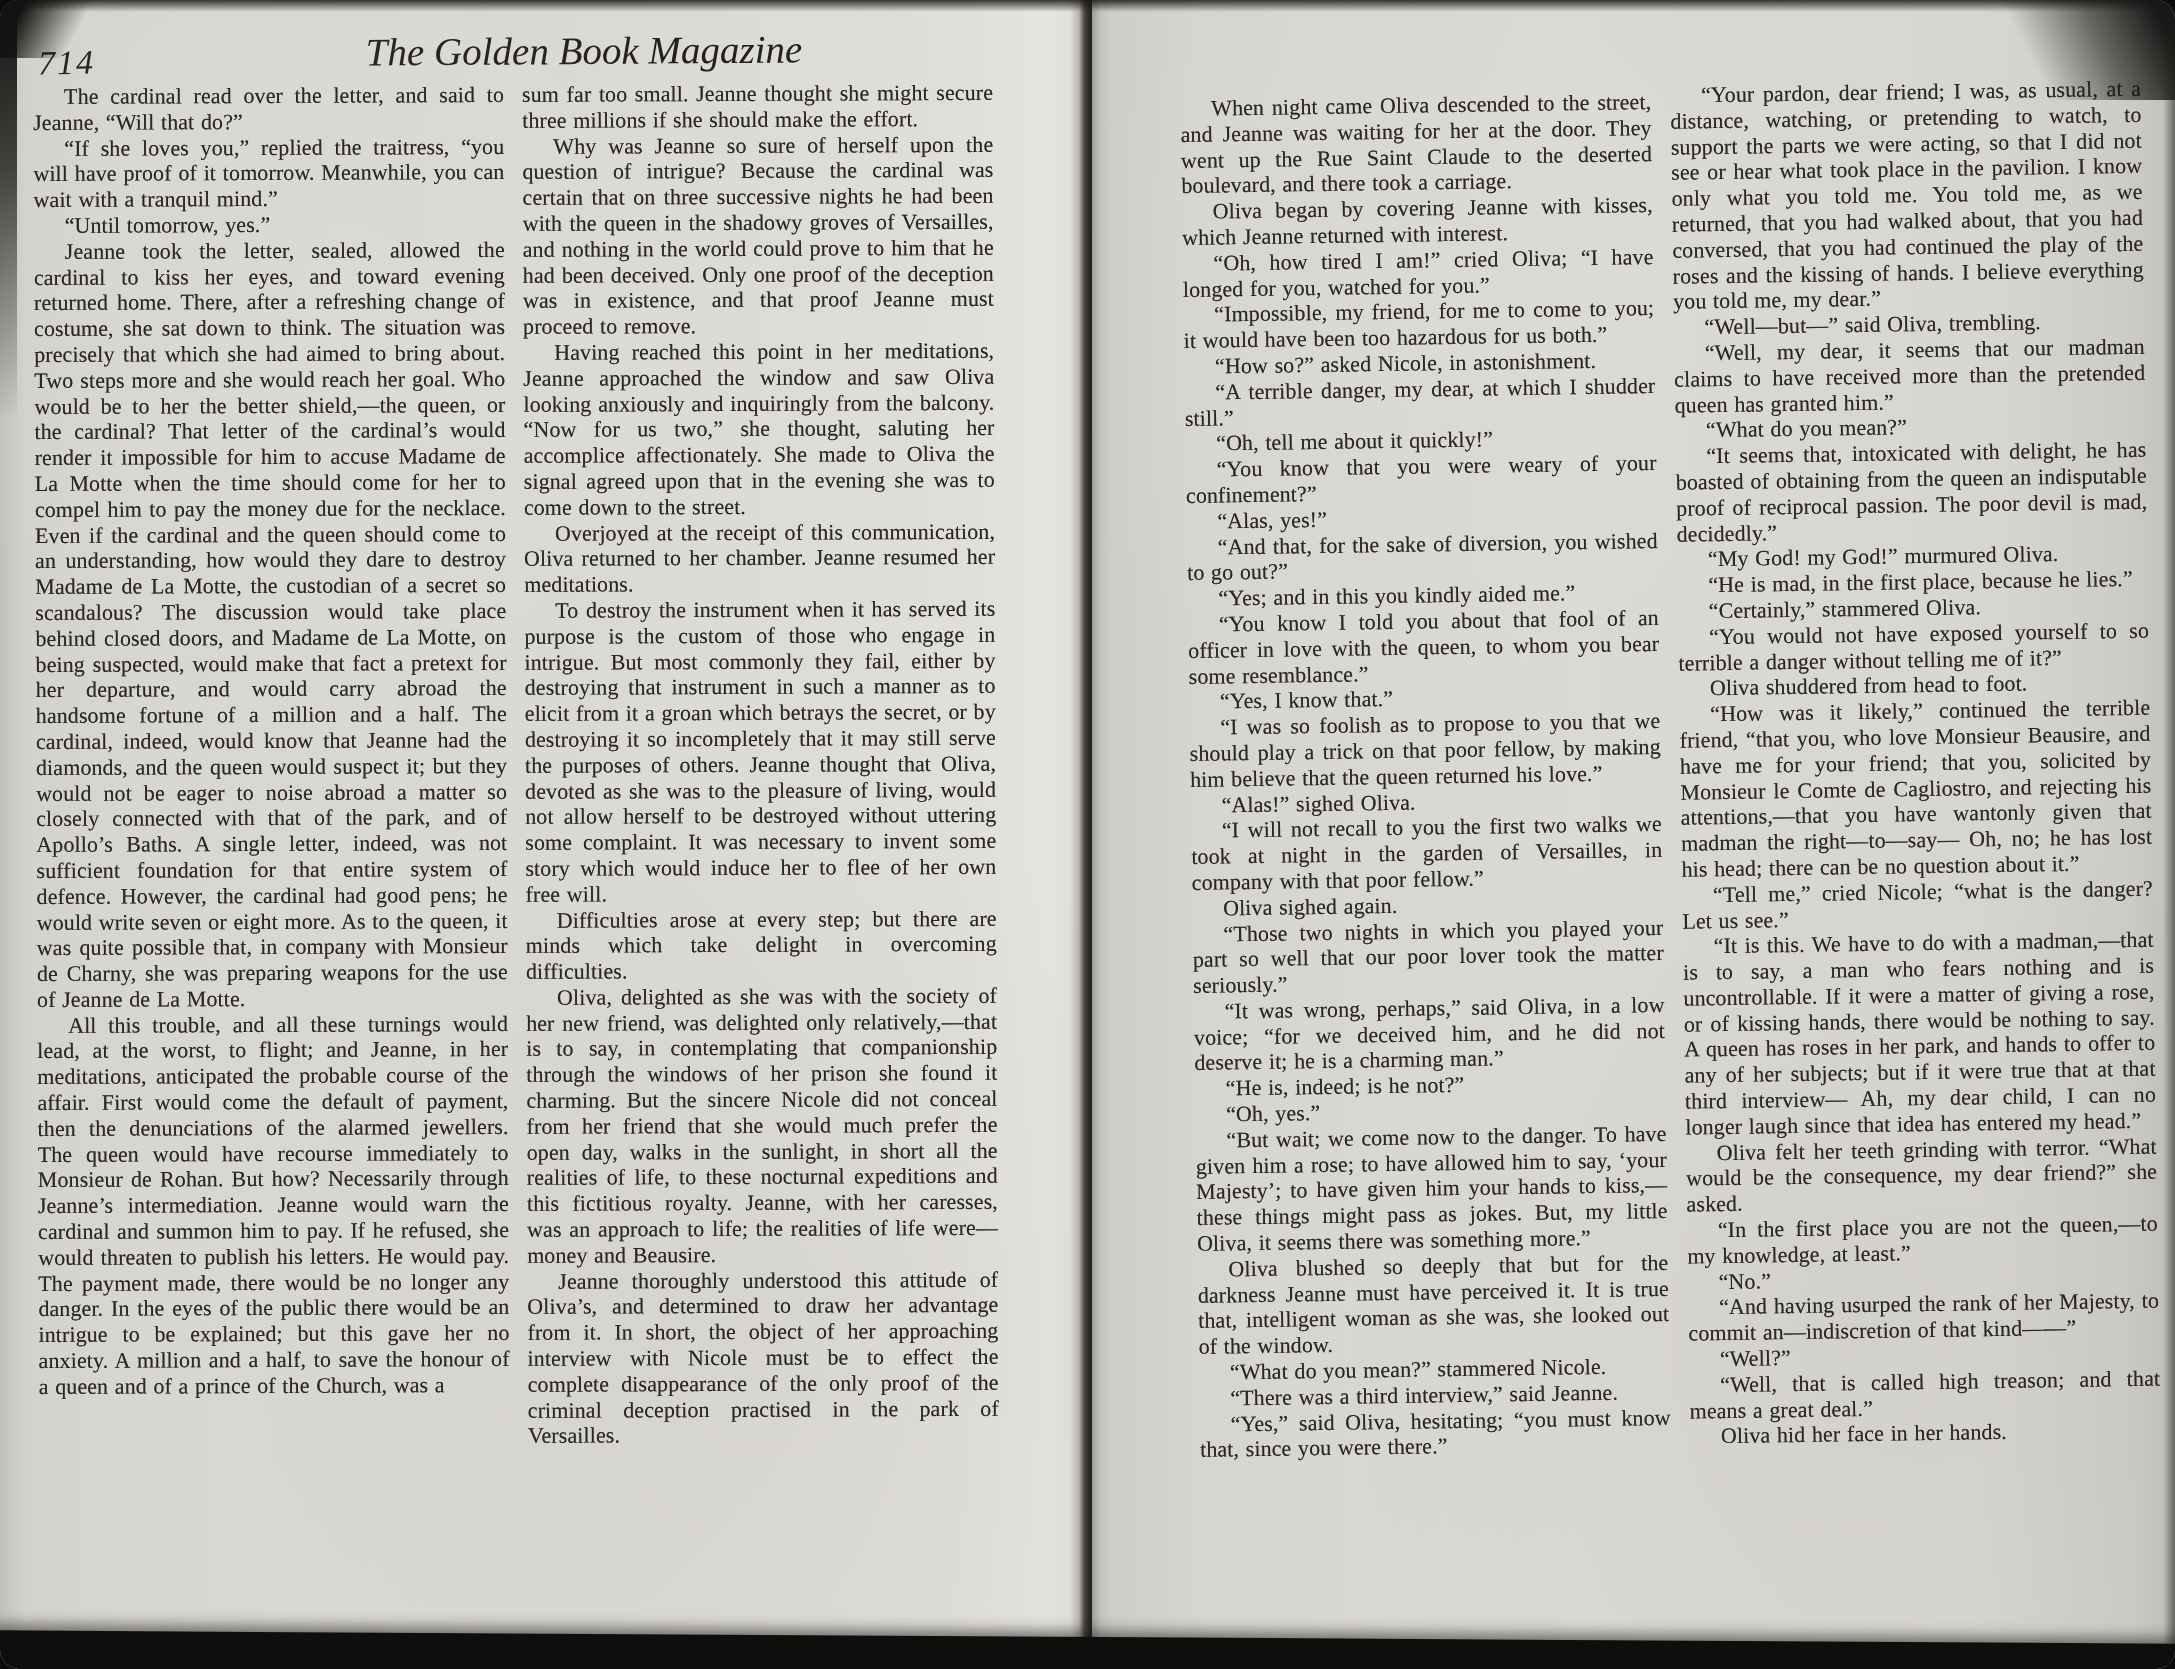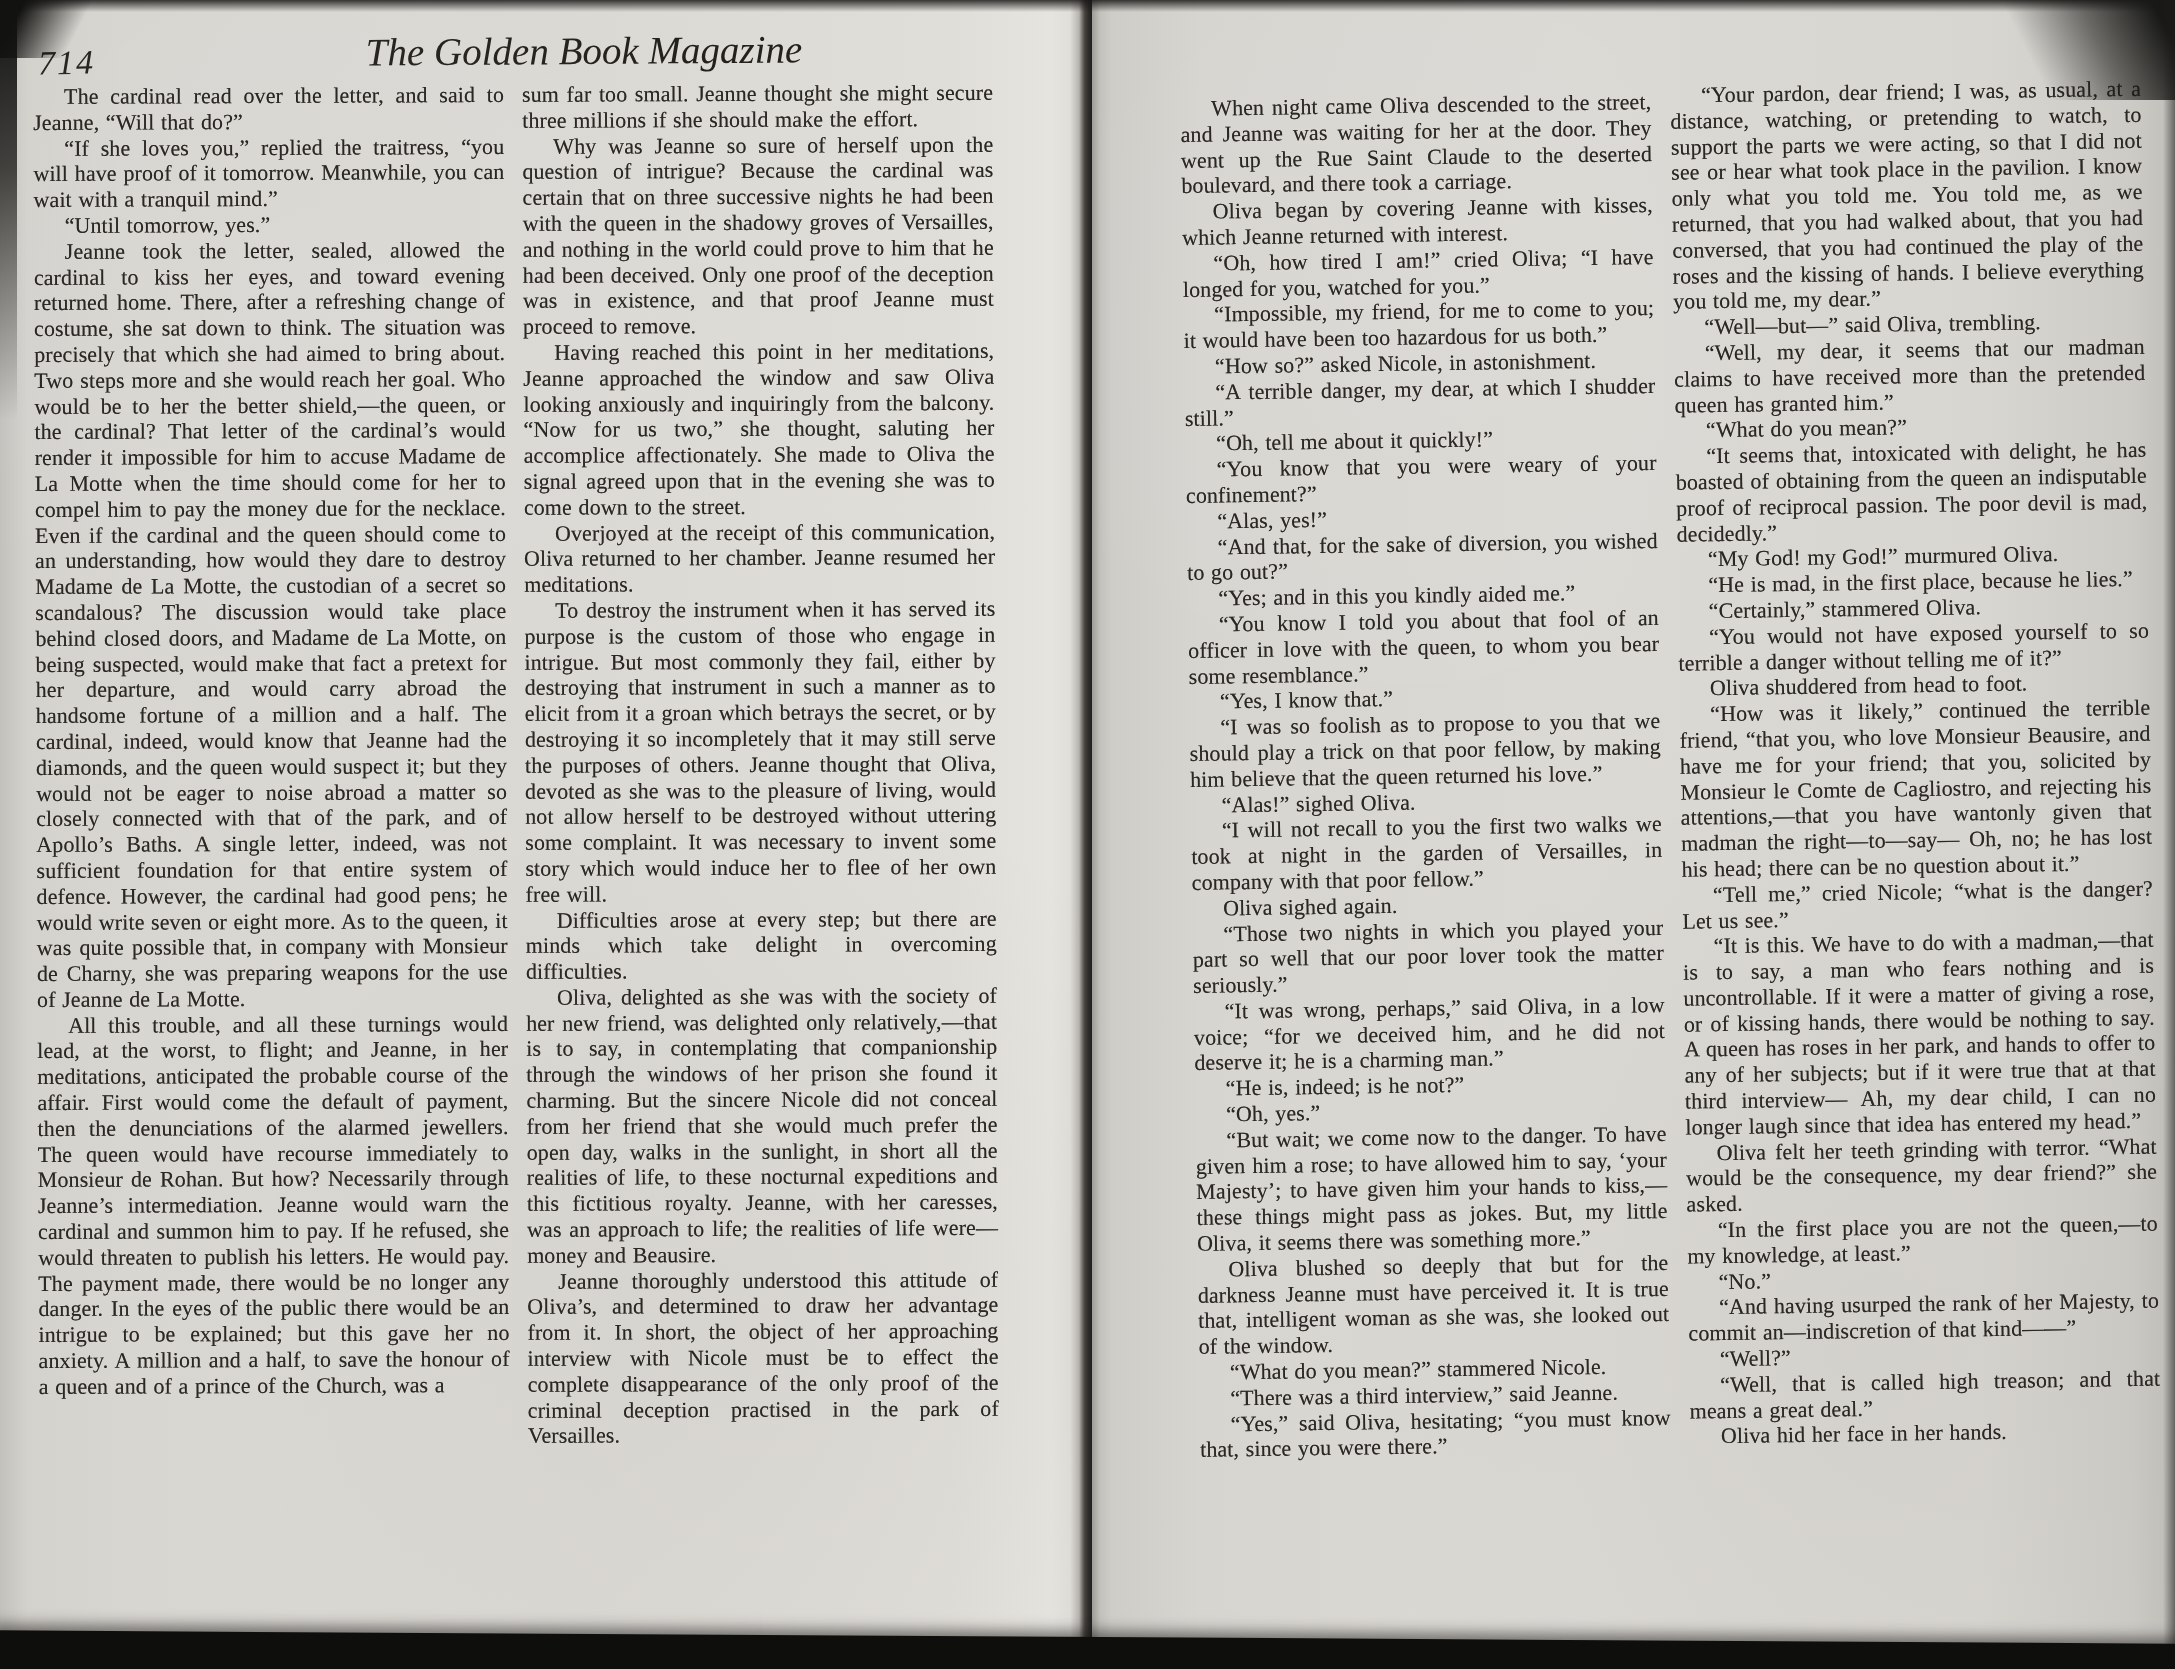--- a/index.html
+++ b/index.html
@@ -1,20 +1,21 @@
 <!DOCTYPE html>
 <html><head>
 <meta charset="utf-8">
 <style>
   html,body{margin:0;padding:0;background:#0c0c0b;}
   #scan{
     position:relative;width:2175px;height:1669px;overflow:hidden;
     background:#0c0c0b;
     font-family:"Liberation Serif","DejaVu Serif",serif;
     color:#2b2724;
+    border-radius:19px;
   }
   
   .page{position:absolute;top:0;height:1669px;}
   #page-left{
     left:0;width:1084px;
     background:linear-gradient(to right,#c3c1bc 0,#d4d2cd 2.5%,#d8d6d1 12%,#dbd9d4 55%,#e0ded9 88%,#e6e4df 97%,#dcdad5 100%);
   }
   #page-right{
     left:1092px;width:1083px;
     background:linear-gradient(to right,#bab8b3 0,#cfcdc8 1.8%,#d7d5d0 10%,#dbd9d4 45%,#d8d6d1 82%,#cdcbc6 96%,#c0beb9 100%);

